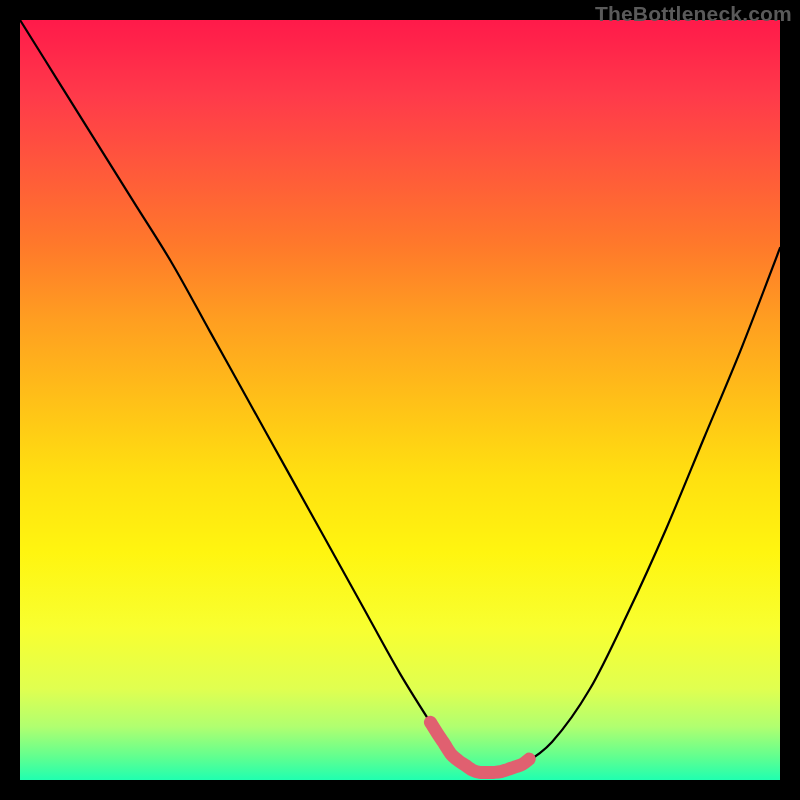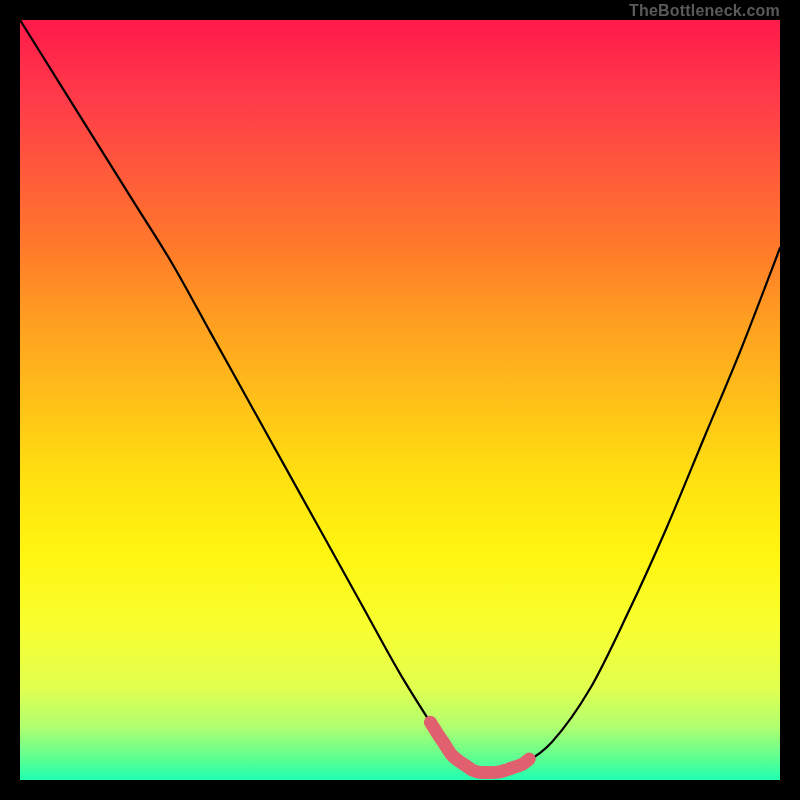--- a/index.html
+++ b/index.html
@@ -29,23 +29,23 @@
       #f8ff30 80%,
       #e0ff50 88%,
       #b0ff70 93%,
       #60ff90 97%,
       #20ffb0 100%
     );
   }
   .watermark {
     position: absolute;
     top: 2px;
-    right: 20px;
+    right: 8px;
     font-family: Arial, Helvetica, sans-serif;
-    font-size: 16px;
+    font-size: 21px;
     font-weight: 600;
     color: #5a5a5a;
     letter-spacing: 0.2px;
   }
   svg {
     position: absolute;
     left: 20px;
     top: 20px;
     width: 760px;
     height: 760px;

